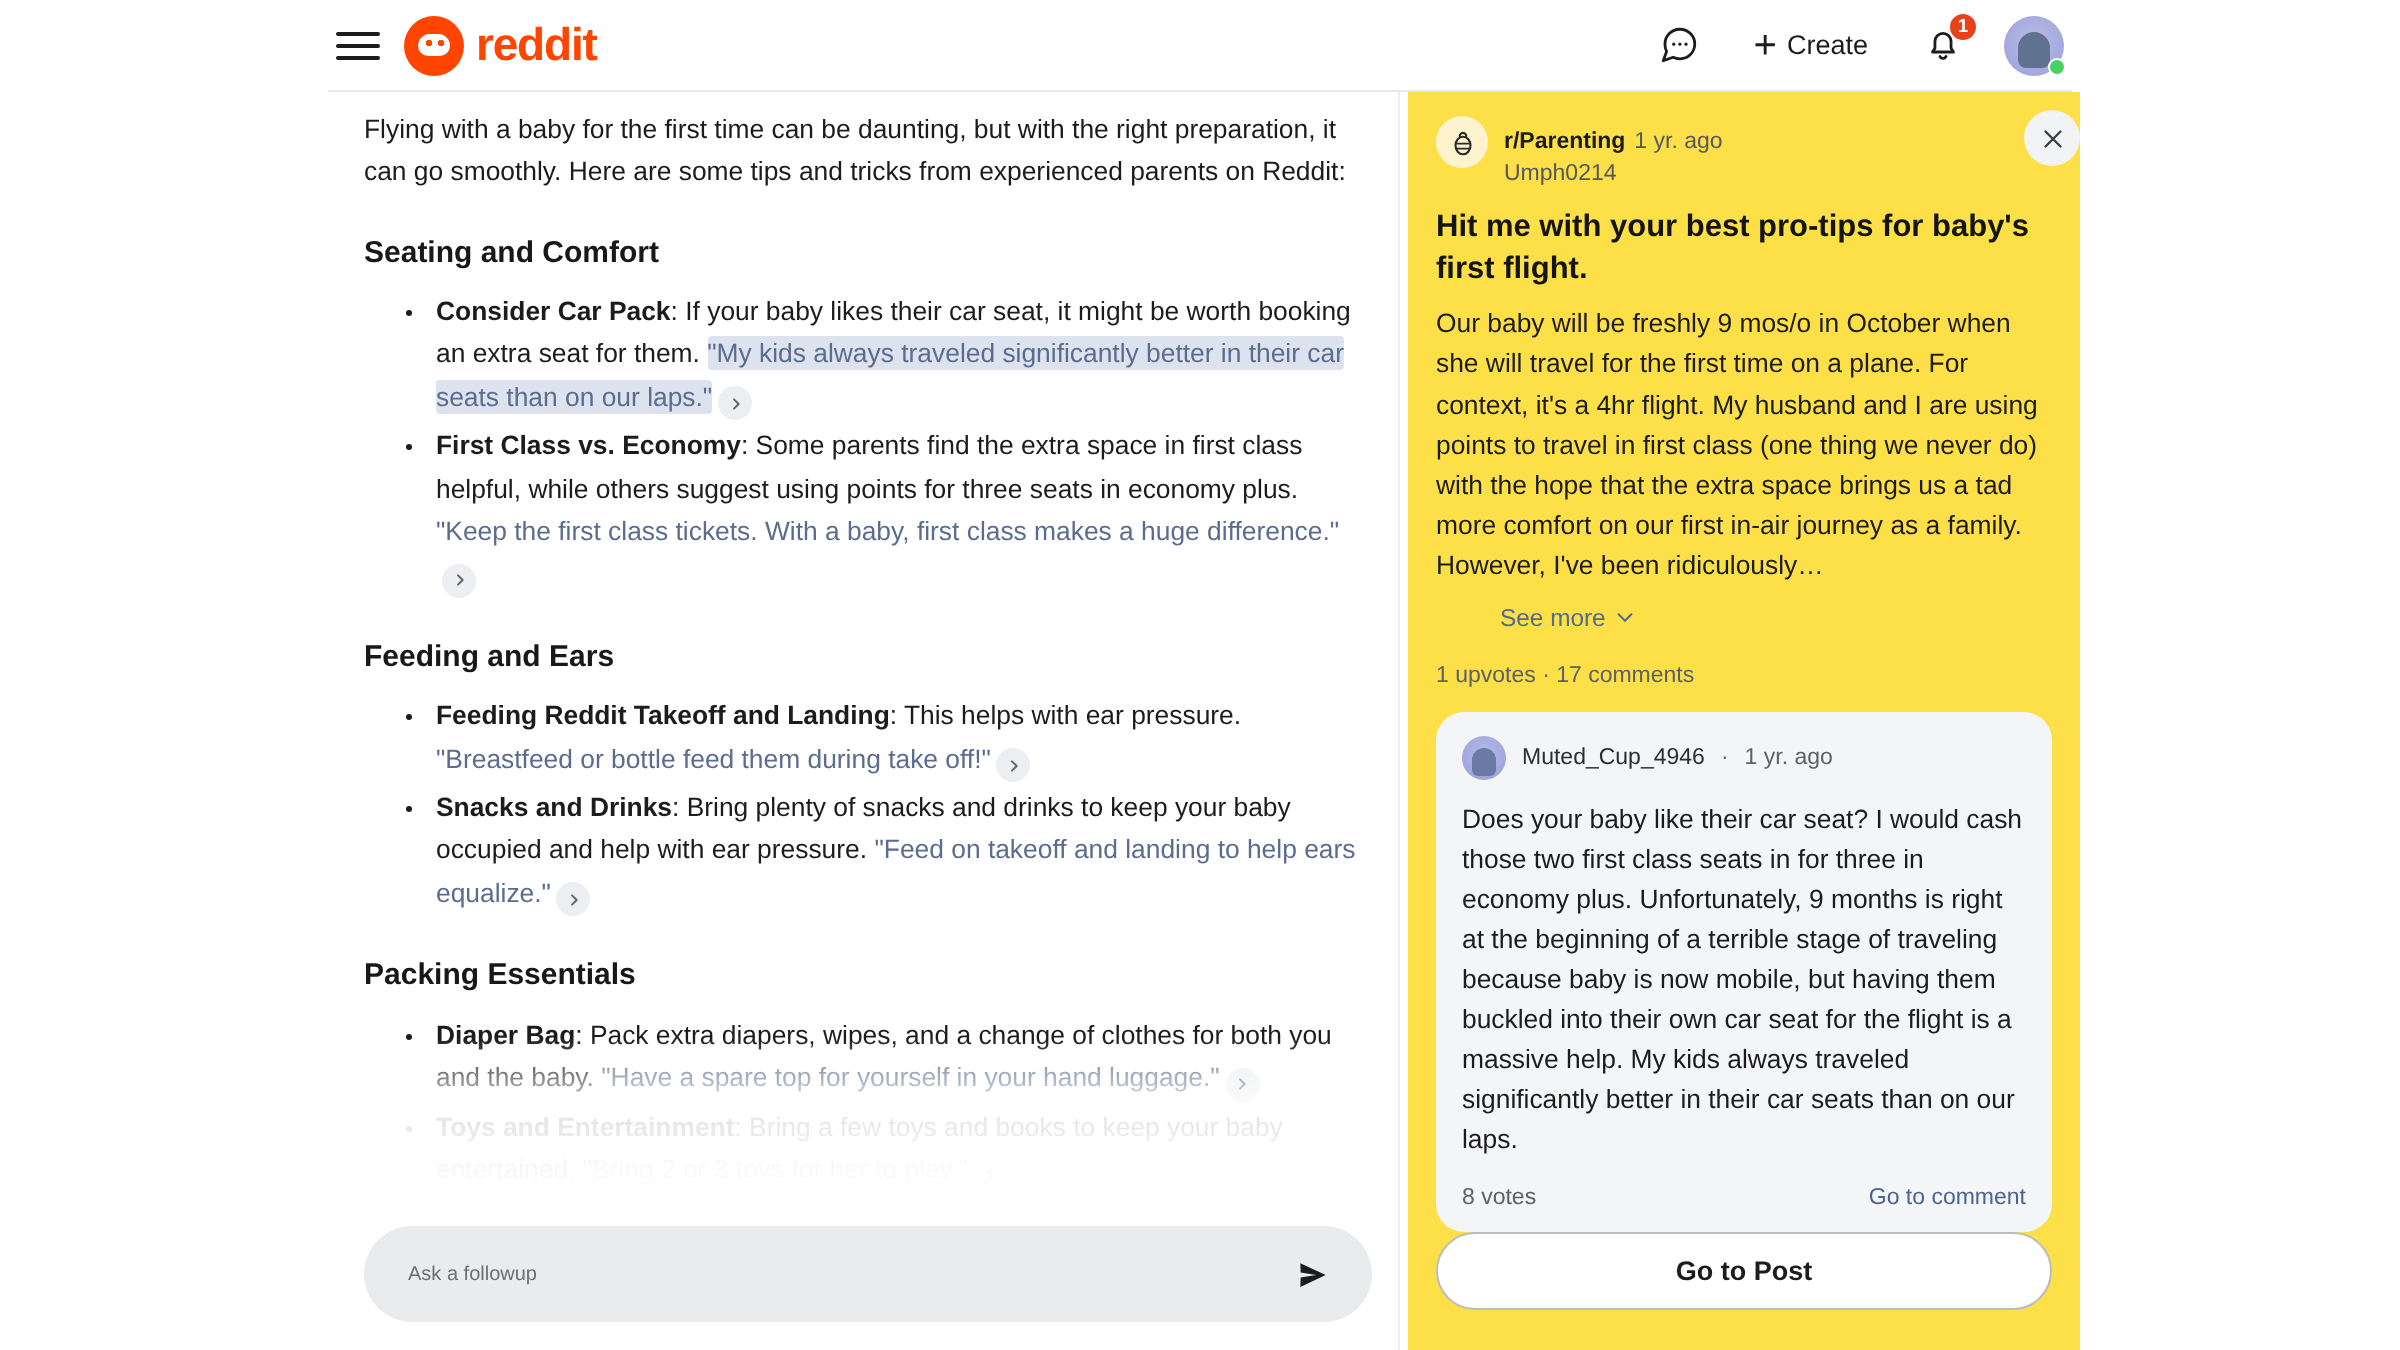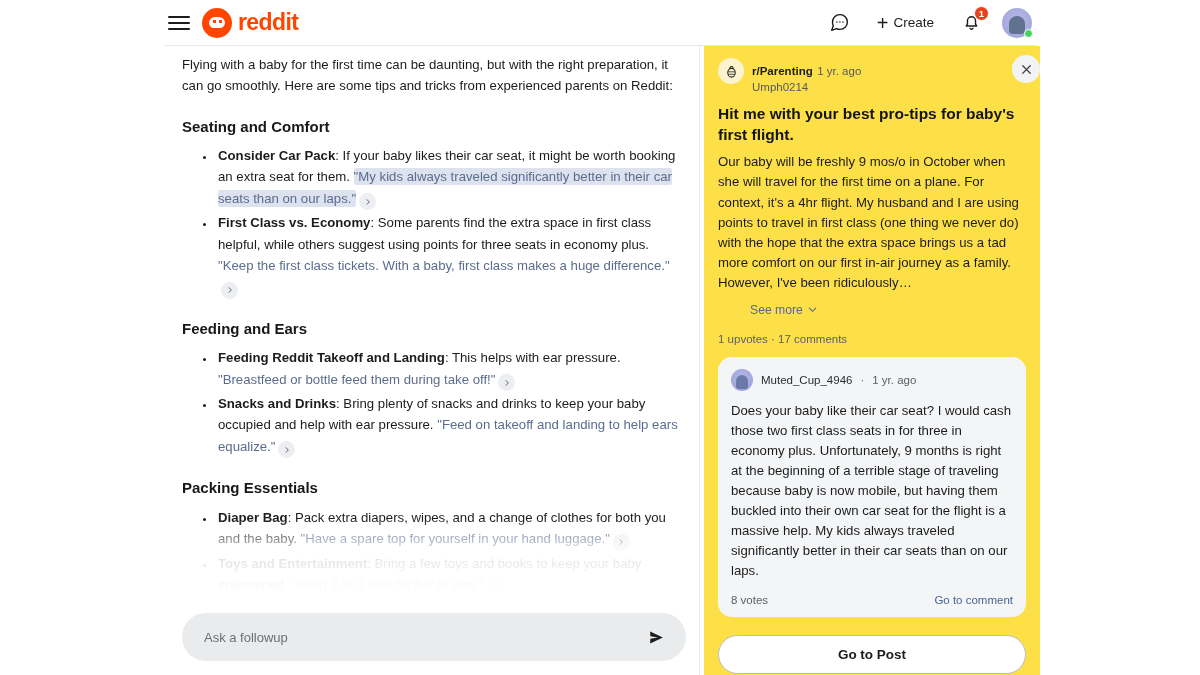--- a/index.html
+++ b/index.html
@@ -172,21 +172,21 @@
     position: absolute; left: 18px; bottom: 14px; width: 504px;
   }
   .followup {
     display: flex; align-items: center;
     background: #eaebed; border-radius: 26px;
     height: 48px; padding: 0 18px 0 20px;
   }
   .followup input {
     flex: 1; border: none; outline: none; background: transparent;
     font-family: "Liberation Sans", sans-serif;
-    font-size: 13px; color: #1c1c1c;
+    font-size: 10px; color: #1c1c1c;
   }
   .followup input::placeholder { color: #6b6f74; }
   .send-btn {
     width: 24px; height: 24px; flex: none; cursor: pointer;
     display: flex; align-items: center; justify-content: center;
   }
 
   
   .rp-inner { padding: 12px 14px 0 14px; position: relative; }
   .rp-meta { display: flex; align-items: flex-start; gap: 8px; }
@@ -237,21 +237,21 @@
   .cc-age { font-size: 11.5px; color: #5c6166; }
   .cc-body { font-size: 13.2px; line-height: 1.52; color: #1c1c1c; }
   .cc-foot {
     display: flex; align-items: center; justify-content: space-between;
     margin-top: 13px;
   }
   .cc-votes { font-size: 11.5px; color: #5c6166; }
   .cc-goto { font-size: 11.5px; color: #4a6491; cursor: pointer; }
 
   .go-post {
-    display: block; width: 100%; margin-top: 18px;
+    display: block; width: 100%; margin-top: 0;
     border: 1px solid #b9bdc2; border-radius: 22px;
     background: #fff; padding: 11px 0;
     font-family: "Liberation Sans", sans-serif;
     font-size: 13.5px; font-weight: 700; color: #1c1c1c;
     text-align: center; cursor: pointer;
   }
 
   .side-blank-l { position: absolute; top: 0; left: 0; width: 164px; height: 675px; background:#fff; }
   .side-blank-r { position: absolute; top: 0; left: 1036px; width: 164px; height: 675px; background:#fff; }
 </style>

